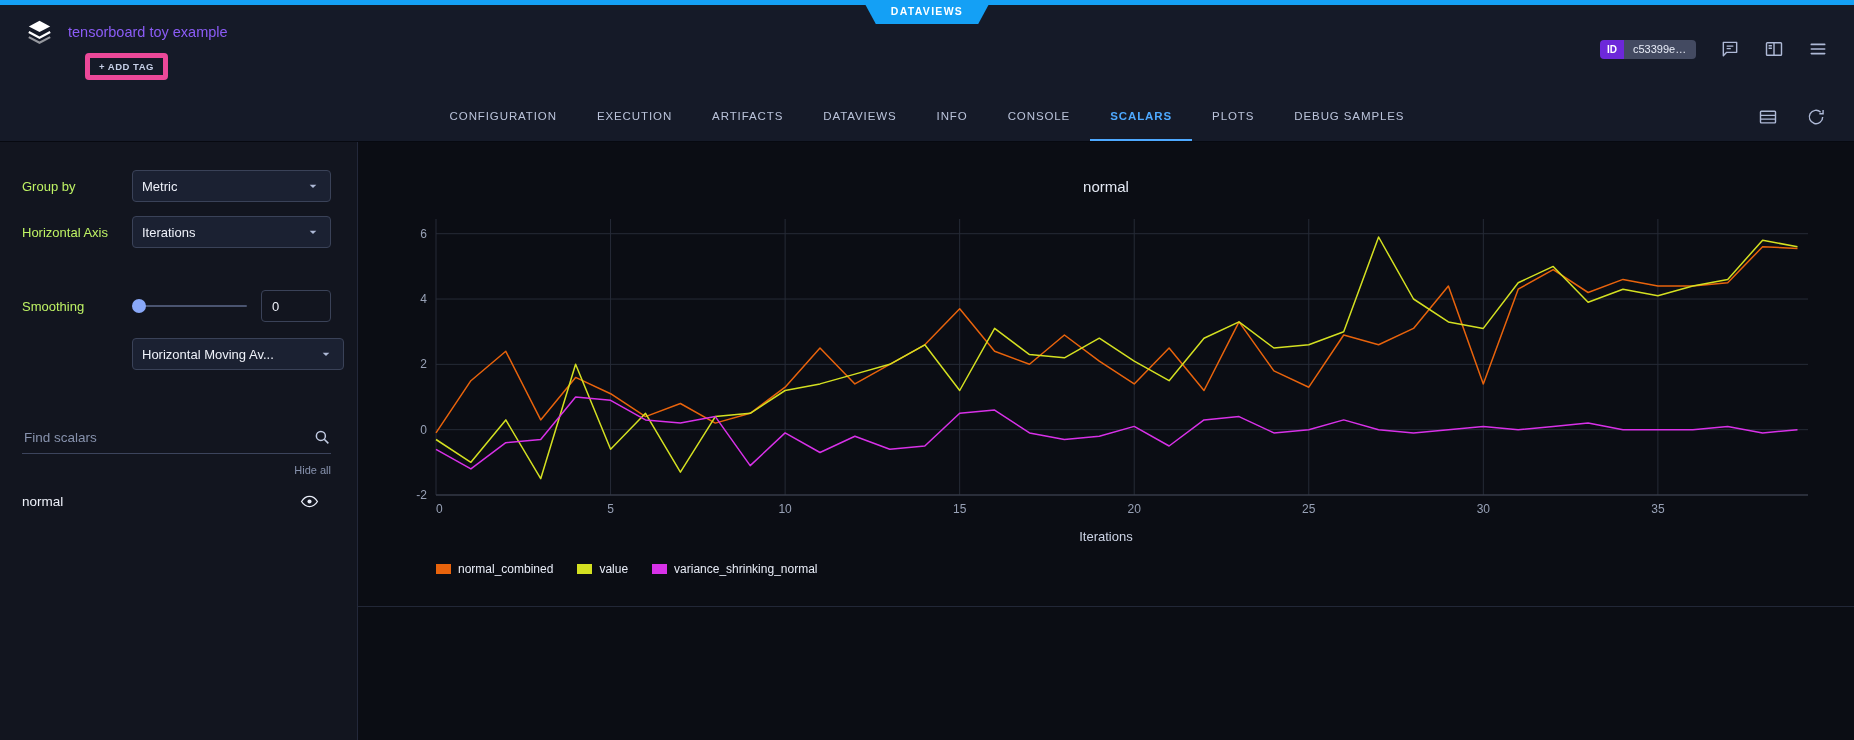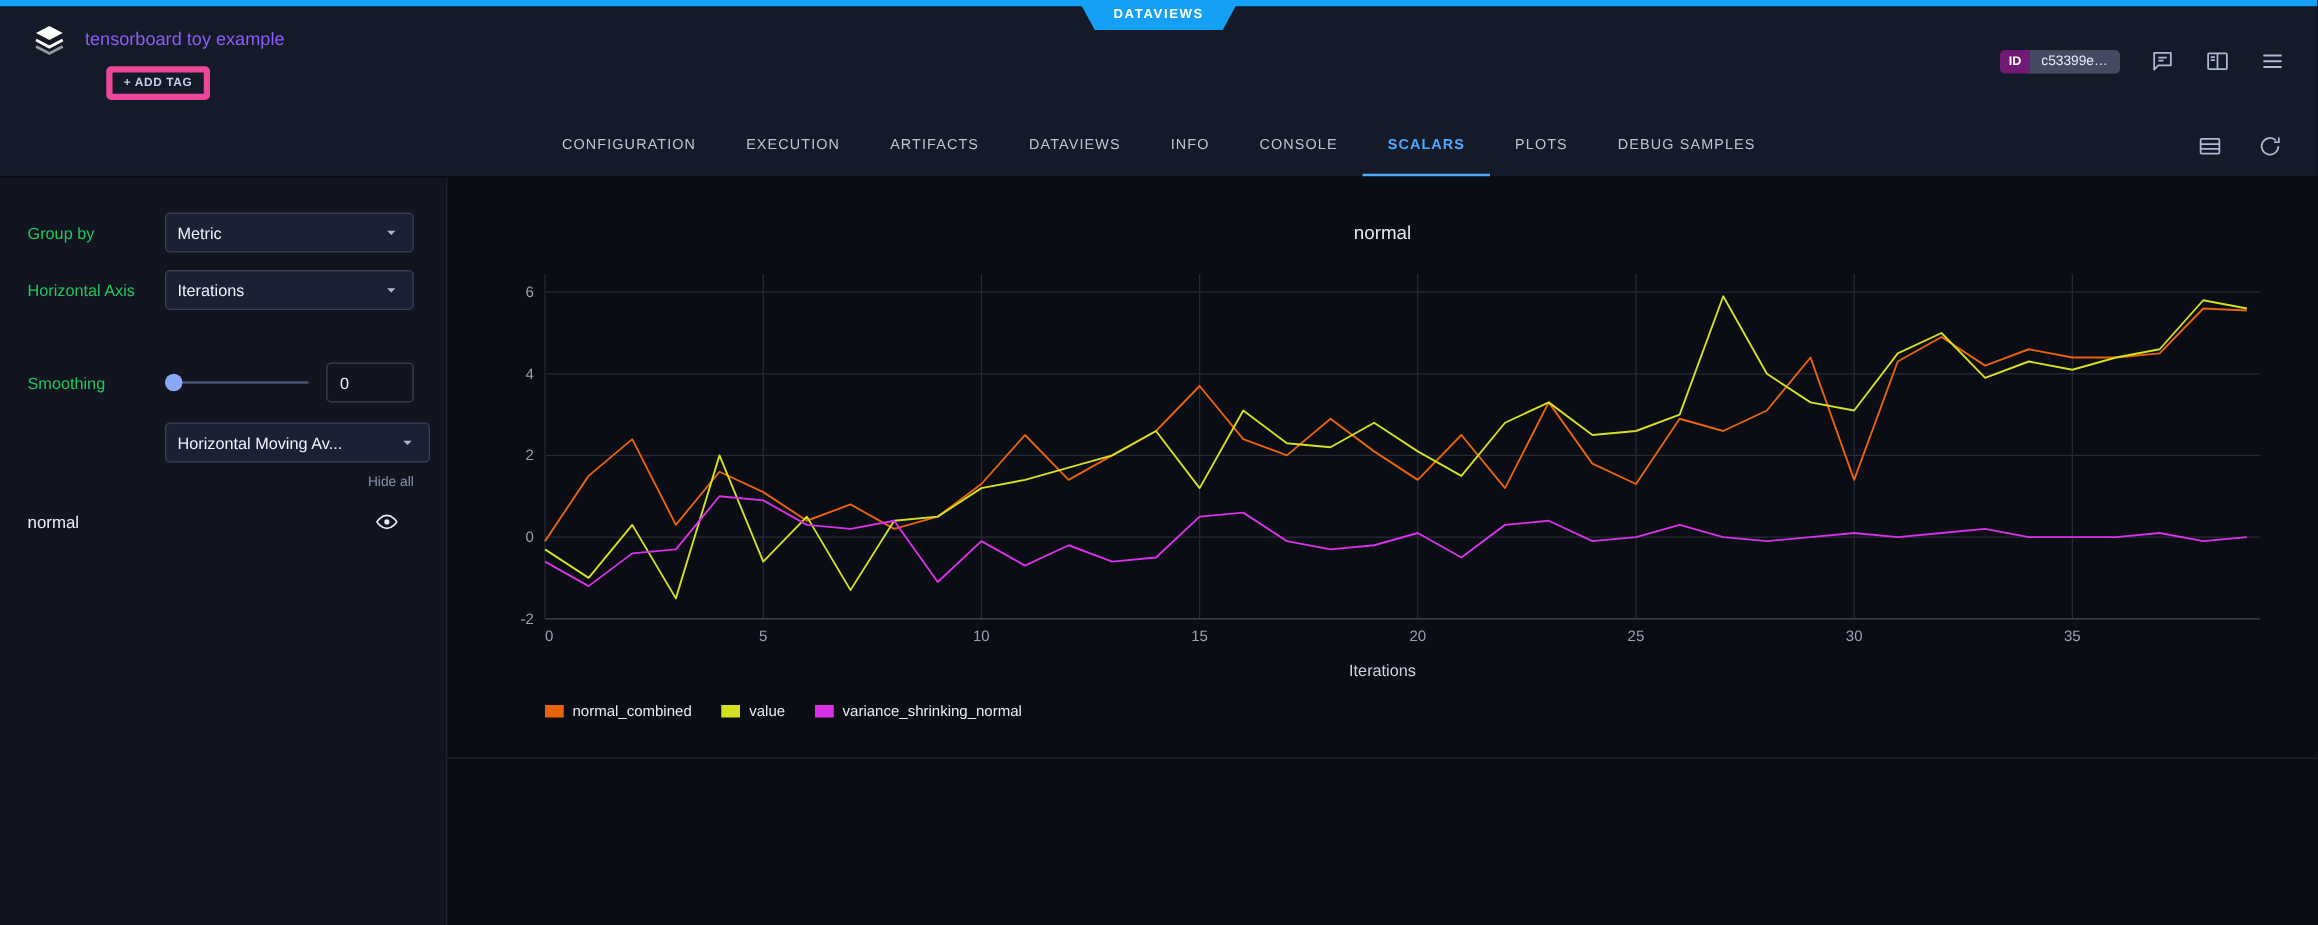--- a/index.html
+++ b/index.html
@@ -23,38 +23,38 @@
   .title-row { display:flex; align-items:center; gap:15px; }
   .logo { width:27px; height:27px; color:#ffffff; }
   .exp-title { font-size:14.5px; font-weight:normal; color:#8b5cf6; }
   .add-tag {
     margin-left:59px; align-self:flex-start; border:5px solid #ec4899; border-radius:4px;
     color:#c7d0e8; font-size:9.5px; font-weight:bold; letter-spacing:.5px;
     padding:3px 9px; cursor:pointer; background:transparent;
   }
   .header-right { margin-left:auto; display:flex; align-items:center; gap:24px; }
   .id-badge { display:flex; align-items:center; border-radius:4px; overflow:hidden; cursor:pointer; }
-  .id-label { background:#701a75; color:#ffffff; font-size:10px; font-weight:bold; padding:4px 7px; }
+  .id-label { background:#6d28d9; color:#ffffff; font-size:10px; font-weight:bold; padding:4px 7px; }
   .id-value { background:#434a61; color:#e8ecf7; font-size:11px; padding:3.5px 9px; max-width:72px;
               white-space:nowrap; overflow:hidden; text-overflow:ellipsis; }
   .icon-btn { width:20px; height:20px; color:#aeb9d6; cursor:pointer; }
   .icon-btn svg { width:100%; height:100%; }
   
   .tab-bar { height:49px; background:#151a28; display:flex; justify-content:center; align-items:stretch;
              position:relative; border-bottom:1px solid #070910; }
   .tab { display:flex; align-items:center; padding:0 20px; font-size:11.5px; letter-spacing:.9px;
          color:#bac3da; cursor:pointer; border-bottom:2px solid transparent; white-space:nowrap; }
   .tab.active { color:#4ea9ff; border-bottom-color:#4ea9ff; font-weight:bold; }
   .tab-bar-icons { position:absolute; right:28px; top:0; height:100%; display:flex; align-items:center; gap:28px; }
   
   .content { display:flex; height:598px; }
   .sidebar { width:358px; min-width:358px; background:#12151f; border-right:1px solid #23283a;
              padding:28px 26px 0 22px; }
   .ctl-row { display:flex; align-items:center; margin-bottom:14px; }
-  .ctl-label { width:110px; min-width:110px; font-size:13px; color:#22c55e; }
+  .ctl-label { width:110px; min-width:110px; font-size:13px; color:#bef264; }
   .dropdown { flex:1; height:32px; background:#1b2132; border:1px solid #3a4258; border-radius:4px;
               display:flex; align-items:center; justify-content:space-between; padding:0 9px;
               font-size:13px; color:#eef1f9; cursor:pointer;gap:44px; }
   .dropdown span { white-space:nowrap; overflow:hidden; text-overflow:ellipsis; }
   .chevron { width:16px; height:16px; color:#aeb9d6; flex:none; }
   .smoothing-row { margin-top:42px; }
   .slider { flex:1; position:relative; height:14px; margin-right:14px; display:flex; align-items:center; }
   .slider-track { width:100%; height:2px; background:#4a5470; border-radius:1px; }
   .slider-knob { position:absolute; left:0; top:0; width:14px; height:14px; border-radius:50%;
                  background:#89a8f8; cursor:pointer; }
@@ -180,20 +180,27 @@
       </div>
       <input class="smooth-input" value="0" style="">
     </div>
     <div class="ctl-row ema-row">
       <div class="dropdown">
         <span>Horizontal Moving Av...</span>
         <svg class="chevron" viewBox="0 0 24 24">
             <path d="M7 10l5 5 5-5z" fill="currentColor"></path>
           </svg>
       </div>
+    </div>
+    <div class="search-row">
+      <input class="search-input" placeholder="Find scalars" style="">
+      <svg class="search-icon" viewBox="0 0 24 24" fill="none" stroke="currentColor" stroke-width="2">
+        <circle cx="10.5" cy="10.5" r="6"></circle>
+          <path d="M15 15l5.5 5.5"></path>
+      </svg>
     </div>
     <div class="hide-all">Hide all</div>
     <div class="metric-row">
       <span>normal</span>
       <svg class="eye-icon" viewBox="0 0 24 24" fill="none" stroke="currentColor" stroke-width="1.7">
         <path d="M2 12s4-6.5 10-6.5S22 12 22 12s-4 6.5-10 6.5S2 12 2 12z"></path>
         <circle cx="12" cy="12" r="2.6" fill="currentColor" stroke="none"></circle>
       </svg>
     </div>
   </div>

